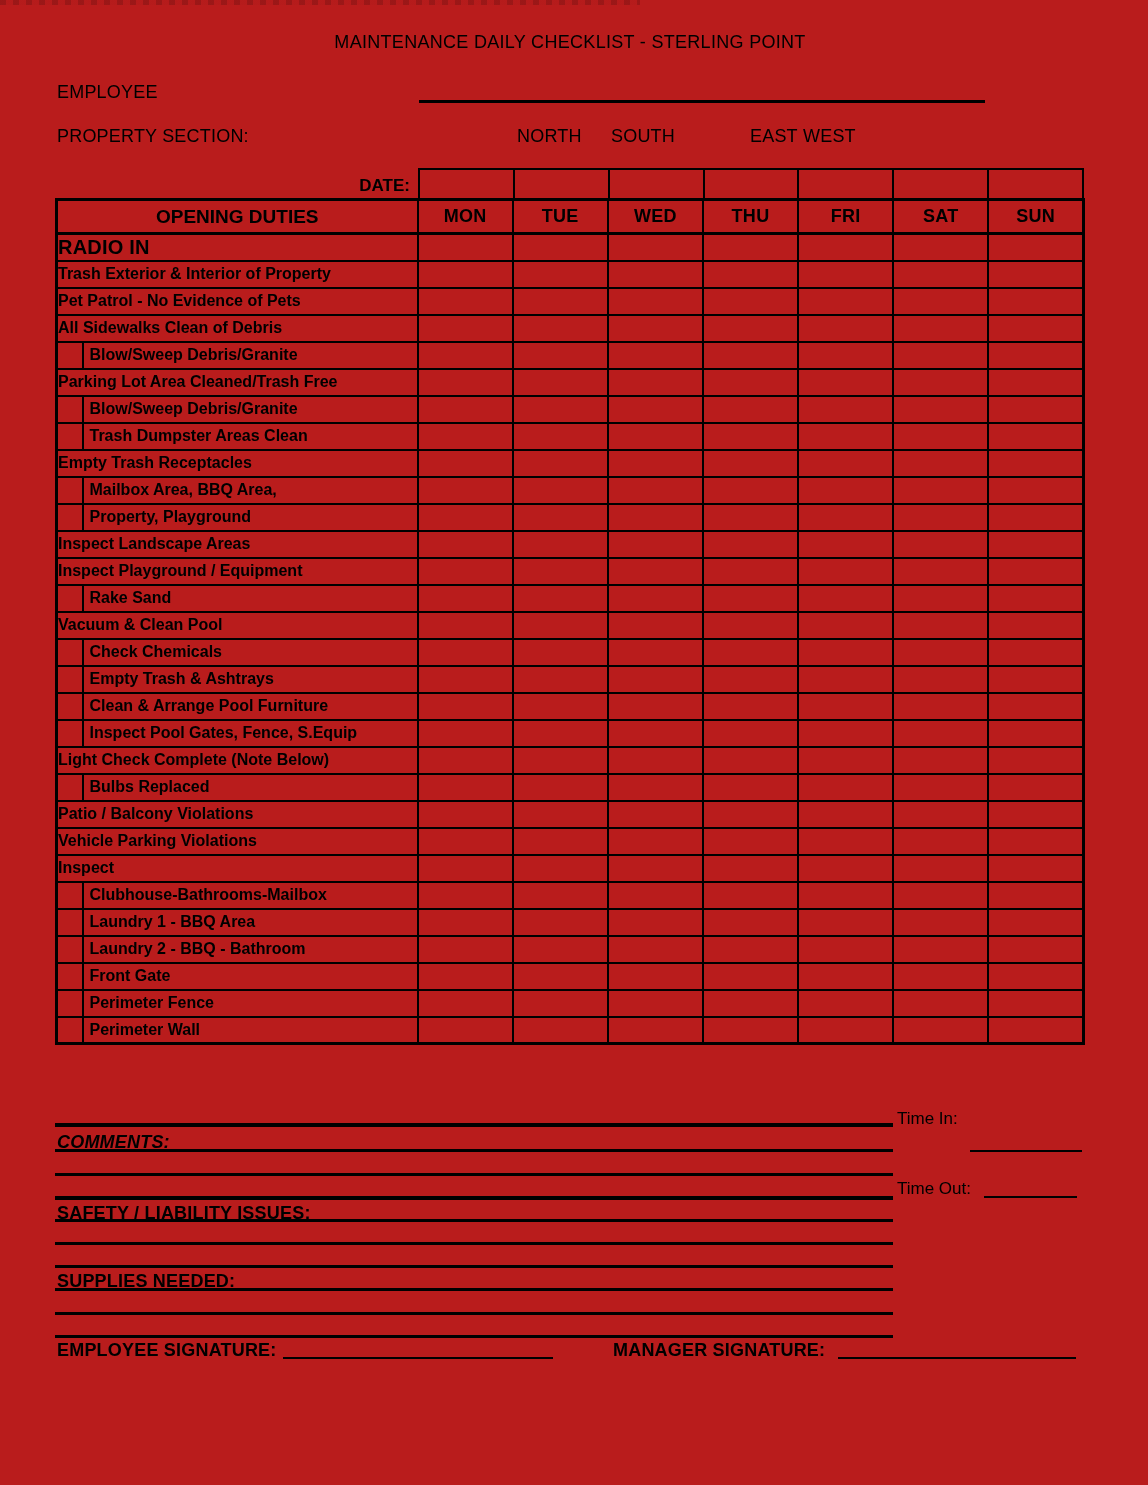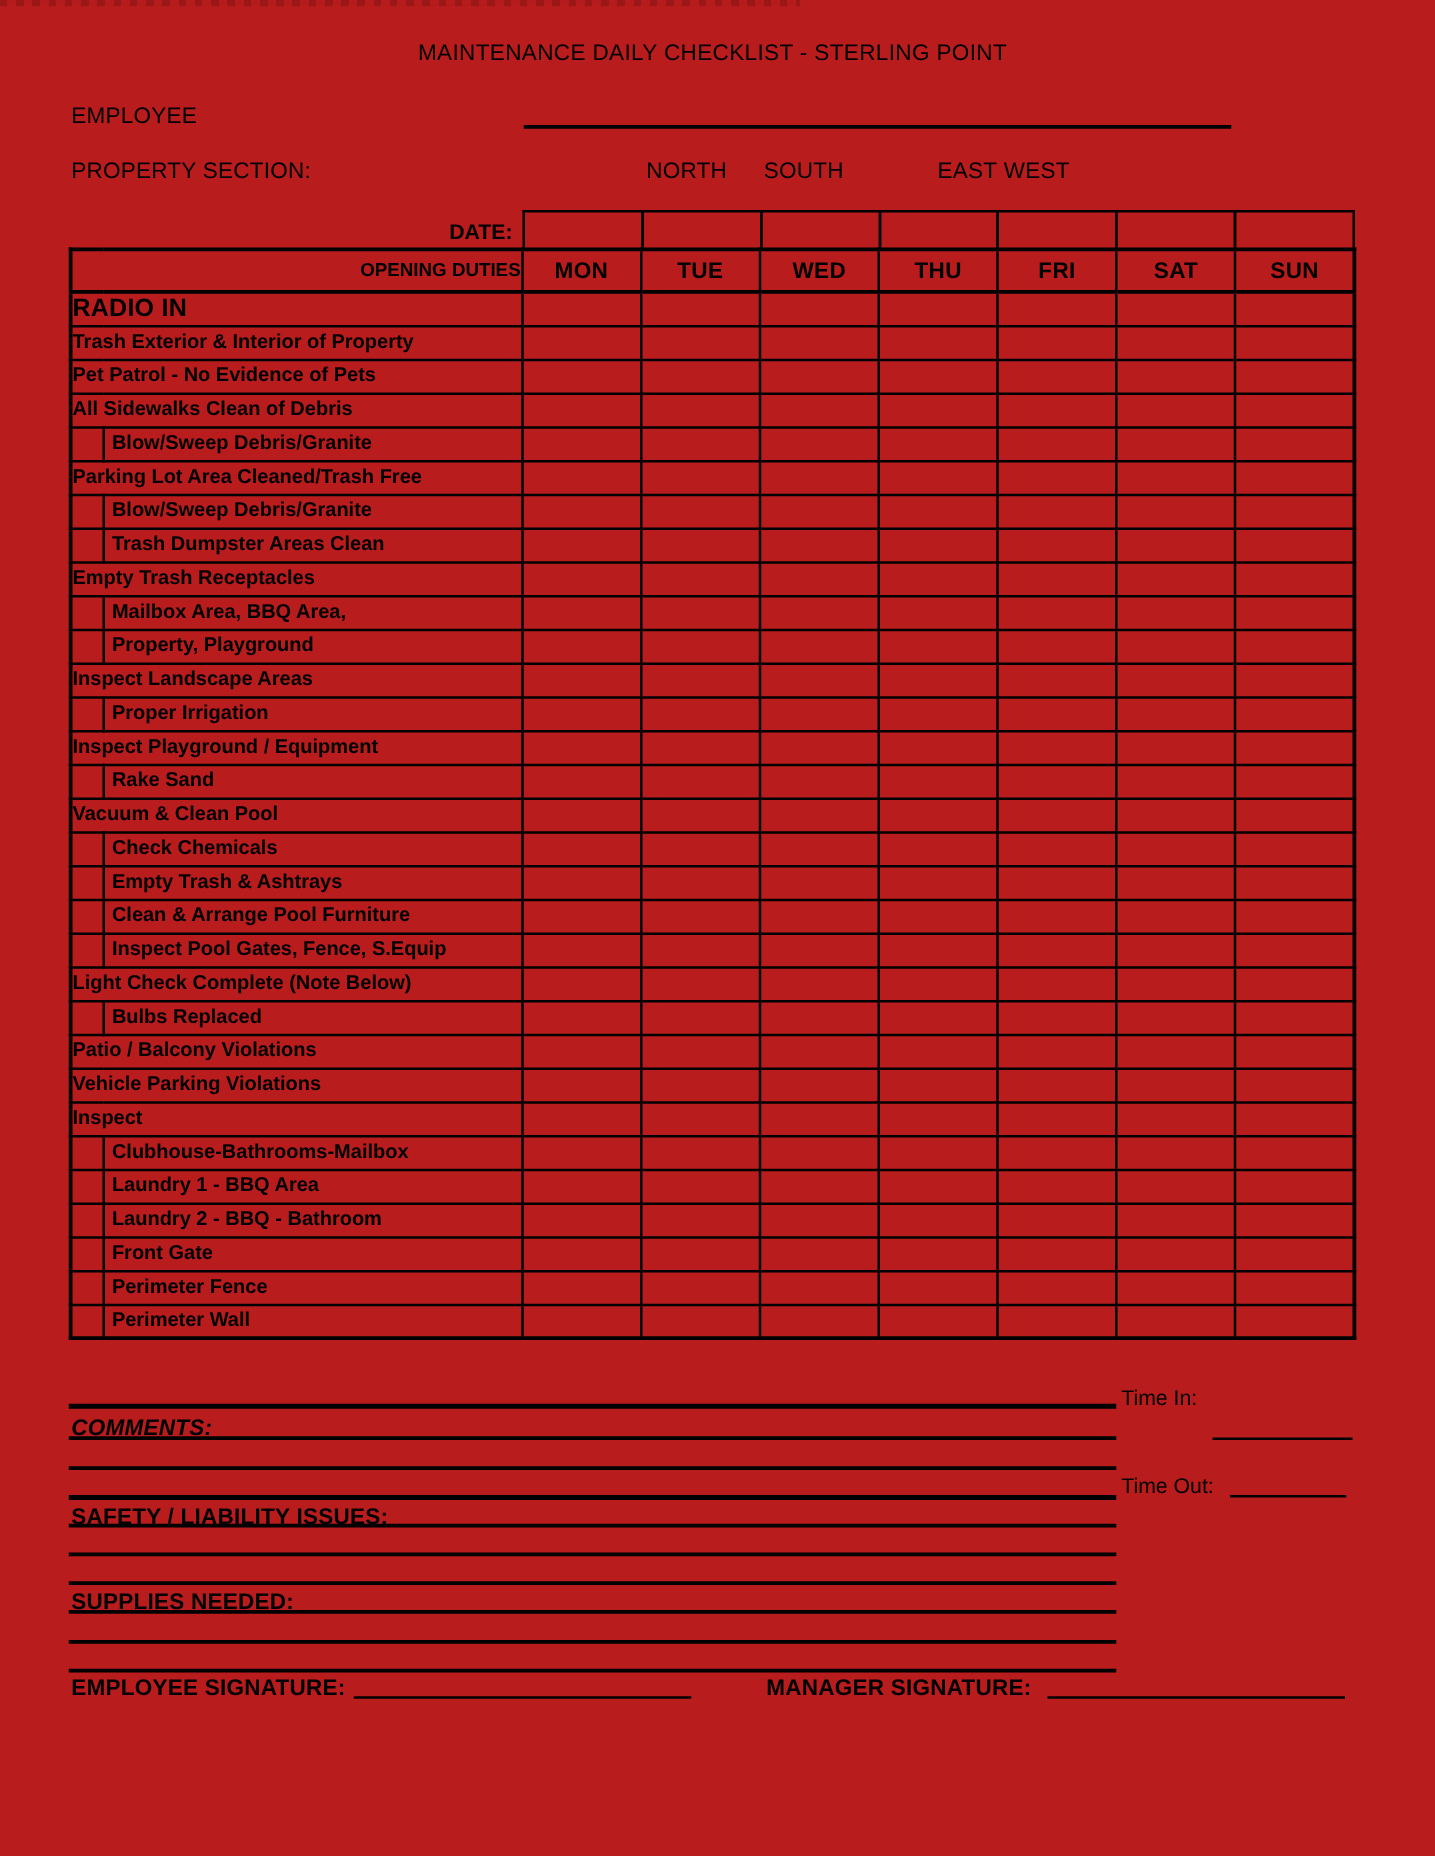--- a/index.html
+++ b/index.html
@@ -33,21 +33,21 @@
   .date-cell:first-child{margin-left:0;}
 
   
   table.duties{
     position:absolute;left:55px;top:198px;width:1030px;
     border-collapse:collapse;table-layout:fixed;
     border:3px solid #000;
   }
   table.duties th, table.duties td{border:2px solid #000;padding:0;}
   table.duties th{height:31px;font-weight:bold;vertical-align:middle;border-bottom:3px solid #000;}
-  th.duties-head{font-size:15px;border-right:3px solid #000;text-align:right;}
+  th.duties-head{font-size:19px;border-right:3px solid #000;}
   th.day-head{font-size:18px;letter-spacing:.3px;}
   table.duties tr.row{height:27px;}
   td.lbl{font-weight:bold;font-size:16px;vertical-align:middle;padding-left:3px;border-right:3px solid #000;}
   td.lbl.indented{padding-left:6px;}
   td.lbl.big{font-size:20px;letter-spacing:.2px;}
   td.ind{border-right:2px solid #000;}
   td.day-cell{background:transparent;}
 
   
   .foot-lbl{font-size:18px;font-weight:bold;letter-spacing:.2px;}
@@ -227,31 +227,20 @@
           <td class="lbl" colspan="2">Inspect Landscape Areas</td>
           <td class="day-cell"></td>
           <td class="day-cell"></td>
           <td class="day-cell"></td>
           <td class="day-cell"></td>
           <td class="day-cell"></td>
           <td class="day-cell"></td>
           <td class="day-cell"></td>
         </tr>
         <tr class="row">
-          <td class="ind"></td>
-          <td class="lbl indented">Proper Irrigation</td>
-          <td class="day-cell"></td>
-          <td class="day-cell"></td>
-          <td class="day-cell"></td>
-          <td class="day-cell"></td>
-          <td class="day-cell"></td>
-          <td class="day-cell"></td>
-          <td class="day-cell"></td>
-        </tr>
-        <tr class="row">
           <td class="lbl" colspan="2">Inspect Playground / Equipment</td>
           <td class="day-cell"></td>
           <td class="day-cell"></td>
           <td class="day-cell"></td>
           <td class="day-cell"></td>
           <td class="day-cell"></td>
           <td class="day-cell"></td>
           <td class="day-cell"></td>
         </tr>
         <tr class="row">

